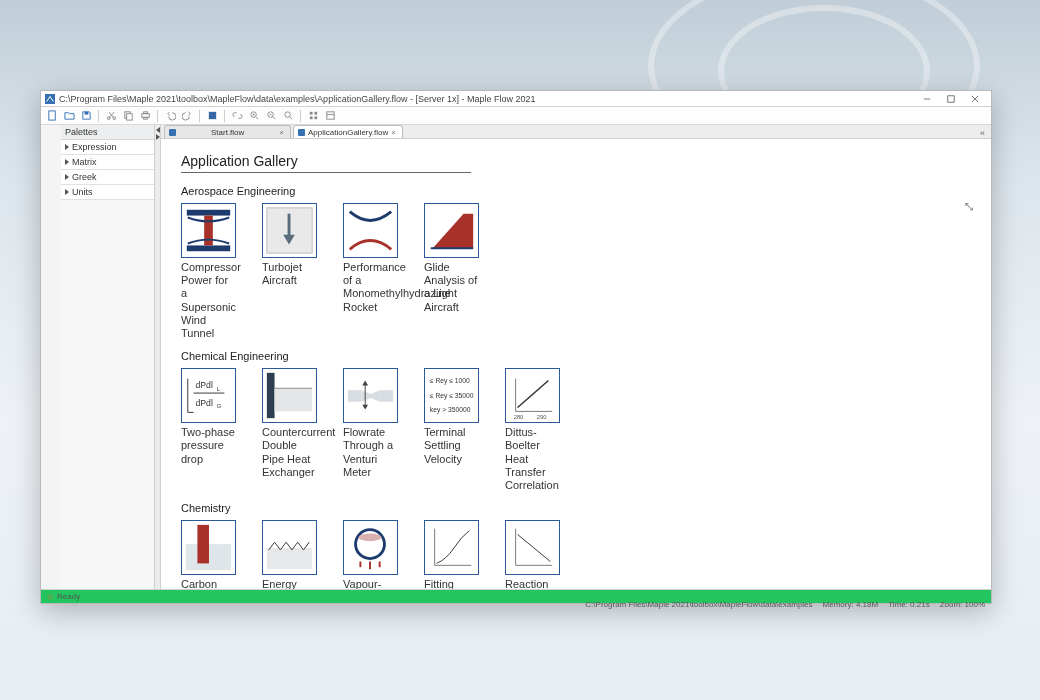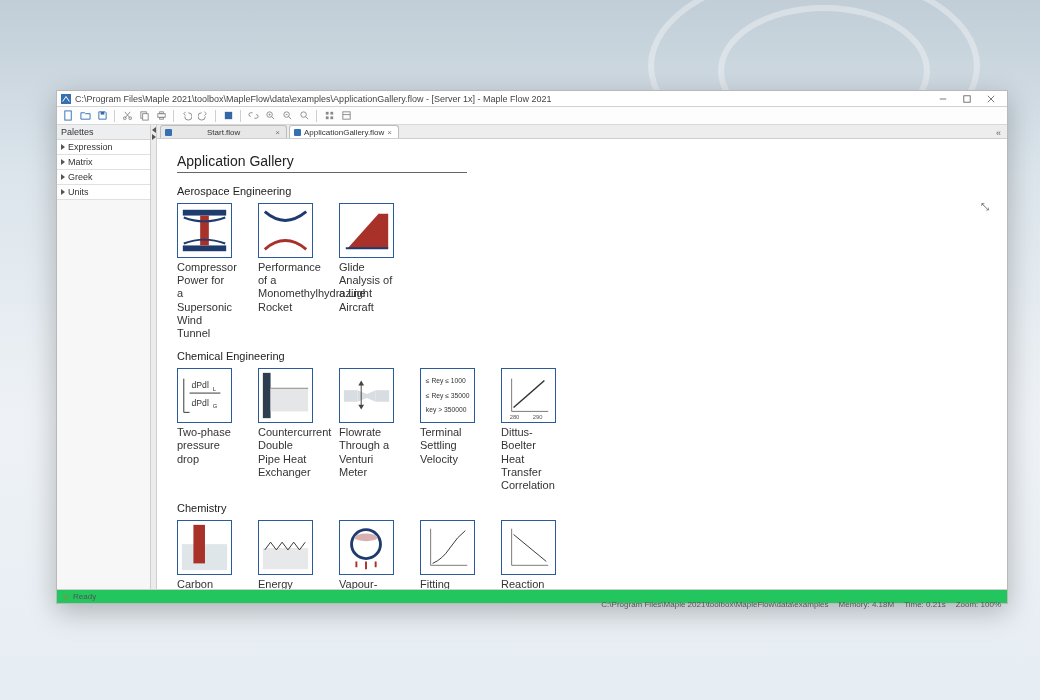--- a/index.html
+++ b/index.html
@@ -10,42 +10,42 @@
   position: relative;
 }
 .bg-swirl { position: absolute; right: 40px; top: -40px; width: 460px; height: 260px; pointer-events: none; opacity: .35; }
 .bg-swirl::before, .bg-swirl::after {
   content: ""; position: absolute; border: 6px solid #ffffff; border-radius: 50%;
 }
 .bg-swirl::before { width: 320px; height: 180px; right: 20px; top: 10px; }
 .bg-swirl::after  { width: 200px; height: 120px; right: 70px; top: 45px; }
 
 #app-window {
-  position: absolute; left: 56px; top: 90px; width: 952px; height: 514px;
+  position: absolute; left: 40px; top: 90px; width: 952px; height: 514px;
   background: #f4f4f4; border: 1px solid #b9b9b9;
   box-shadow: 0 8px 26px rgba(0,0,0,.25);
   display: flex; flex-direction: column;
   font-size: 10px; color: #333;
 }
 .titlebar { height: 16px; background: #ffffff; border-bottom: 1px solid #d1d1d1;
   display: flex; align-items: center; padding: 0 4px; }
 .titlebar .app-icon { width: 10px; height: 10px; margin-right: 4px; }
 .titlebar .title { flex: 1; font-size: 9px; color: #444; white-space: nowrap; overflow: hidden; text-overflow: ellipsis; }
 .win-btn { width: 24px; height: 14px; display:flex; align-items:center; justify-content:center; color:#555; }
 .win-btn svg { width:8px; height:8px; }
 
 .menubar { height: 16px; background:#fff; border-bottom:1px solid #d8d8d8; display:flex; align-items:center; padding:0 4px; gap:2px; }
 .menubar .mi { padding:0 5px; font-size:9px; color:#333; }
 
 .toolbar { height:18px; background:#fdfdfd; border-bottom:1px solid #d8d8d8; display:flex; align-items:center; padding:0 4px; gap:3px; }
 .tb-ico { width:14px; height:14px; display:flex; align-items:center; justify-content:center; border-radius:2px; }
 .tb-ico svg { width:11px; height:11px; }
 .tb-sep { width:1px; height:12px; background:#cfcfcf; margin:0 2px; }
 
-.workspace { flex:1; display:flex; min-height:0; }
+.workspace { flex:1; display:flex; min-height:0;padding-left:20px; }
 
 .palette-panel { width:94px; background:#f7f7f7; border-right:1px solid #cfcfcf; display:flex; flex-direction:column; }
 .panel-hdr { font-size:9px; padding:2px 4px; background:#eceef0; border-bottom:1px solid #d6d6d6; }
 .palette-item { font-size:9px; padding:2px 4px; background:#fff; border-bottom:1px solid #e0e0e0; display:flex; align-items:center; }
 .palette-item .tri { width:0; height:0; border-top:3px solid transparent; border-bottom:3px solid transparent; border-left:4px solid #555; margin-right:3px; }
 
 .splitter { width:6px; background:#ececec; border-right:1px solid #cfcfcf; display:flex; flex-direction:column; align-items:center; padding-top:2px; gap:1px; }
 .splitter span { width:0;height:0;border-top:3px solid transparent;border-bottom:3px solid transparent;border-right:4px solid #555; }
 
 .docarea { flex:1; display:flex; flex-direction:column; min-width:0; }
@@ -263,20 +263,30 @@
                   <rect x="23" y="12" width="9" height="31" fill="#a8322a"></rect>
                   <path d="M6 14 Q27 22 49 14" stroke="#1e3b6e" fill="none" stroke-width="2"></path>
                   <path d="M6 41 Q27 33 49 41" stroke="#1e3b6e" fill="none" stroke-width="2"></path>
                 </svg>
               </div>
               <div class="caption">Compressor Power for a Supersonic Wind Tunnel</div>
             </div>
             <div class="gitem">
               <div class="thumb">
                 <svg xmlns="http://www.w3.org/2000/svg" viewBox="0 0 55 55">
+                  <rect x="4" y="4" width="47" height="47" fill="#e9e9e9" stroke="#bbb"></rect>
+                  <line x1="27" y1="10" x2="27" y2="36" stroke="#5a6b7a" stroke-width="3"></line>
+                  <polygon points="27,42 21,32 33,32" fill="#5a6b7a"></polygon>
+                </svg>
+              </div>
+              <div class="caption">Turbojet Aircraft</div>
+            </div>
+            <div class="gitem">
+              <div class="thumb">
+                <svg xmlns="http://www.w3.org/2000/svg" viewBox="0 0 55 55">
                   <path d="M6 8 Q27 26 49 8" stroke="#1e3b6e" stroke-width="3" fill="none"></path>
                   <path d="M6 47 Q27 29 49 47" stroke="#a8322a" stroke-width="3" fill="none"></path>
                 </svg>
               </div>
               <div class="caption">Performance of a Monomethylhydrazine Rocket</div>
             </div>
             <div class="gitem">
               <div class="thumb">
                 <svg xmlns="http://www.w3.org/2000/svg" viewBox="0 0 55 55">
                   <polygon points="8,46 40,10 50,10 50,46" fill="#a8322a"></polygon>

